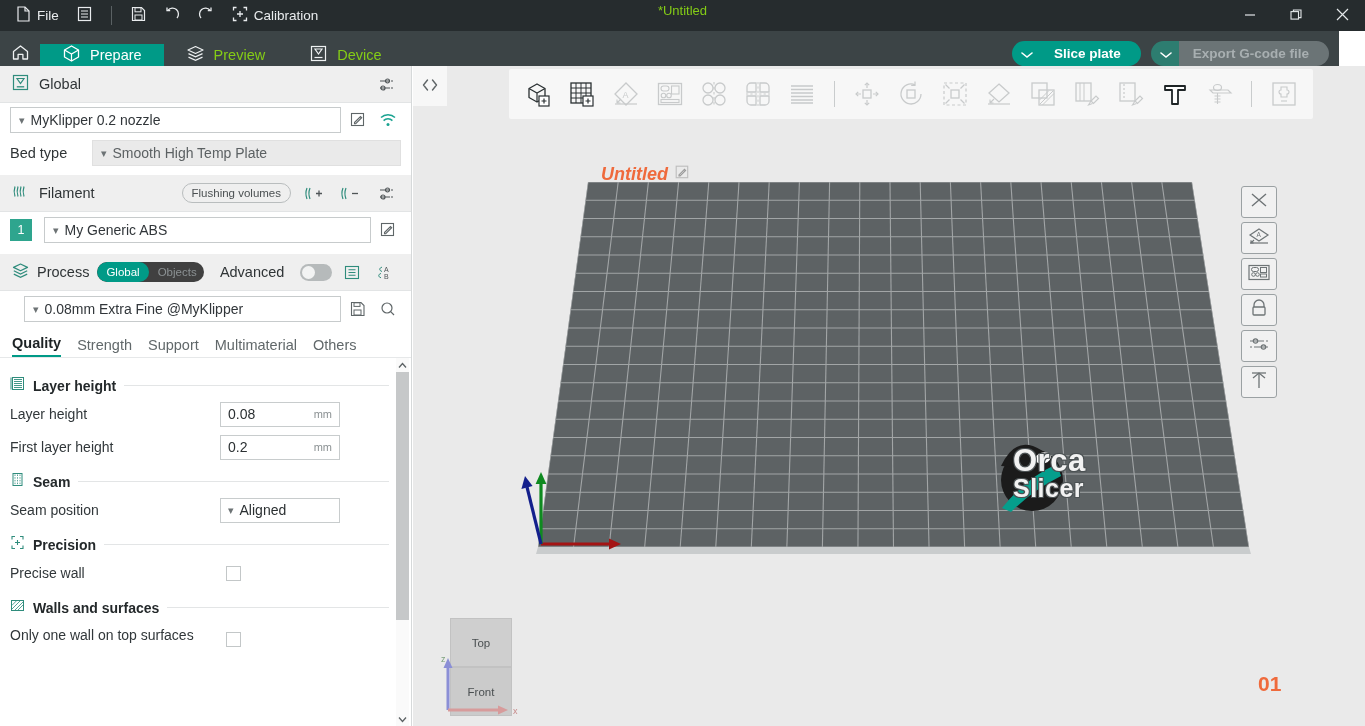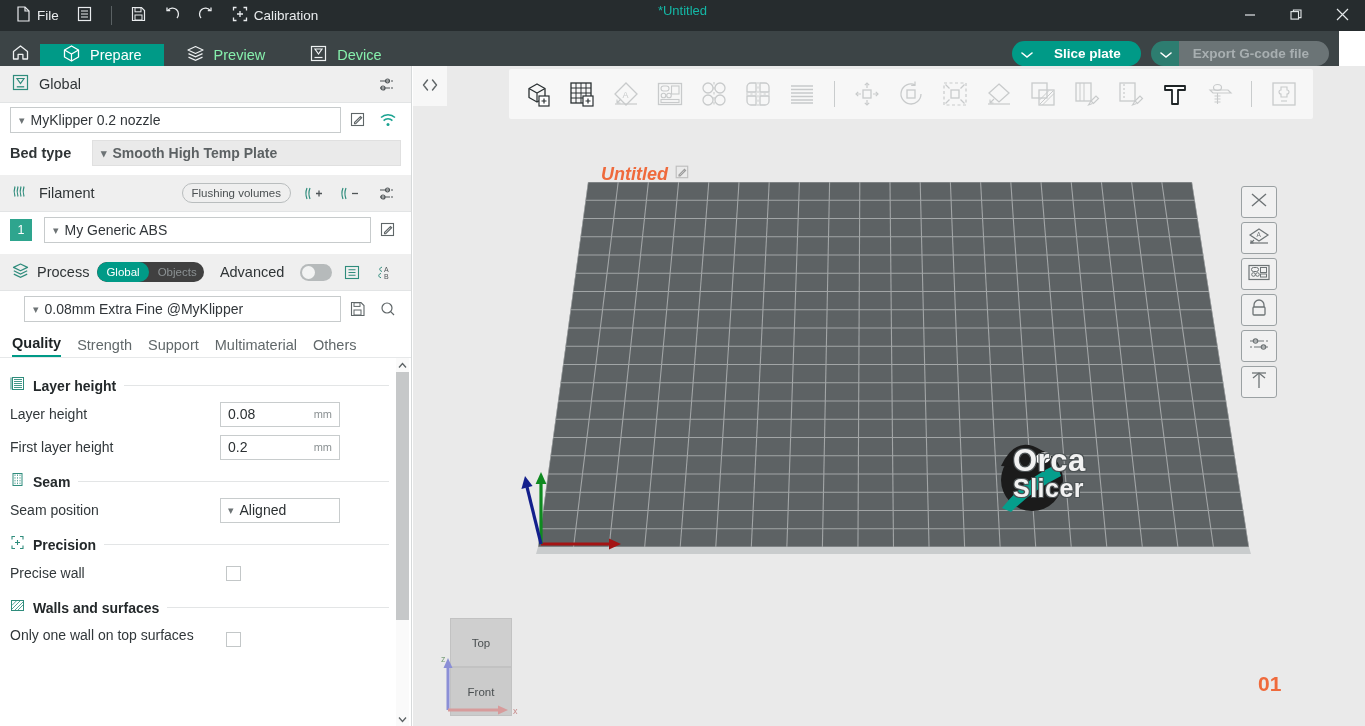--- a/index.html
+++ b/index.html
@@ -20,40 +20,40 @@
   .menu-group { display: flex; align-items: center; height: 40px; padding-left: 8px; gap: 2px; }
   .menu-btn {
     display: flex; align-items: center; gap: 6px;
     height: 26px; padding: 0 8px; color: #e9ecee;
     font-size: 13.5px; cursor: default;
   }
   .tb-sep { width: 1px; height: 19px; background: #5a6163; margin: 0 9px; }
   .title-center {
     position: absolute; left: 0; right: 0; top: 0; height: 21px;
     display: flex; align-items: center; justify-content: center;
-    font-size: 13px; color: #14b8a6; pointer-events: none;
+    font-size: 13px; color: #84cc16; pointer-events: none;
   }
   .win-ctrls { position: absolute; right: 0; top: 0; height: 31px; display: flex; }
   .win-btn {
     width: 46px; height: 31px; display: flex; align-items: center; justify-content: center;
     color: #e3e7e9;
   }
 
   
   .navbar {
     position: absolute; left: 0; top: 31px; width: 1339px; height: 35px;
     background: #3c4446; display: flex; align-items: flex-end;
   }
   .nav-home {
     width: 40px; display: flex; align-items: center; justify-content: center;
     background: #3c4446;
   }
   .nav-tab {
     display: flex; align-items: center; gap: 9px;
-    padding: 0 22px; color: #86efac; font-size: 14.5px;
+    padding: 0 22px; color: #84cc16; font-size: 14.5px;
     background: transparent;
   }
   .nav-tab.active { background: #009a87; color: #ffffff; }
   .nav-right {
     margin-left: auto; display: flex; align-items: center; gap: 10px; padding-right: 10px; margin-top: 31px;
   }
   .split-btn { display: flex; align-items: center; height: 25px; }
   .split-arrow {
     width: 30px; height: 25px; border-radius: 13px 0 0 13px;
     background: #009a87; display: flex; align-items: center; justify-content: center;
@@ -396,21 +396,21 @@
       </span>
       <span class="icon-btn">
         <svg width="18" height="16" viewBox="0 0 18 16">
             <path d="M2 5.5A10 10 0 0 1 16 5.5" fill="none" stroke="#1aa391" stroke-width="1.5"></path>
             <path d="M4.6 8.6a6.2 6.2 0 0 1 8.8 0" fill="none" stroke="#1aa391" stroke-width="1.5"></path>
             <circle cx="9" cy="12.4" r="1.5" fill="#1aa391"></circle>
           </svg>
       </span>
     </div>
 
-    <div class="row" style="height:32px;font-weight:bold;">
+    <div class="row" style="height:32px;">
       <span class="bed-label">Bed type</span>
       <div class="combo readonly">
         <span class="chev">▾</span>
         <span>Smooth High Temp Plate</span>
       </div>
     </div>
 
     <div class="section-head" style="margin-top:6px;">
       <span>
         <svg width="17" height="17" viewBox="0 0 17 17">

